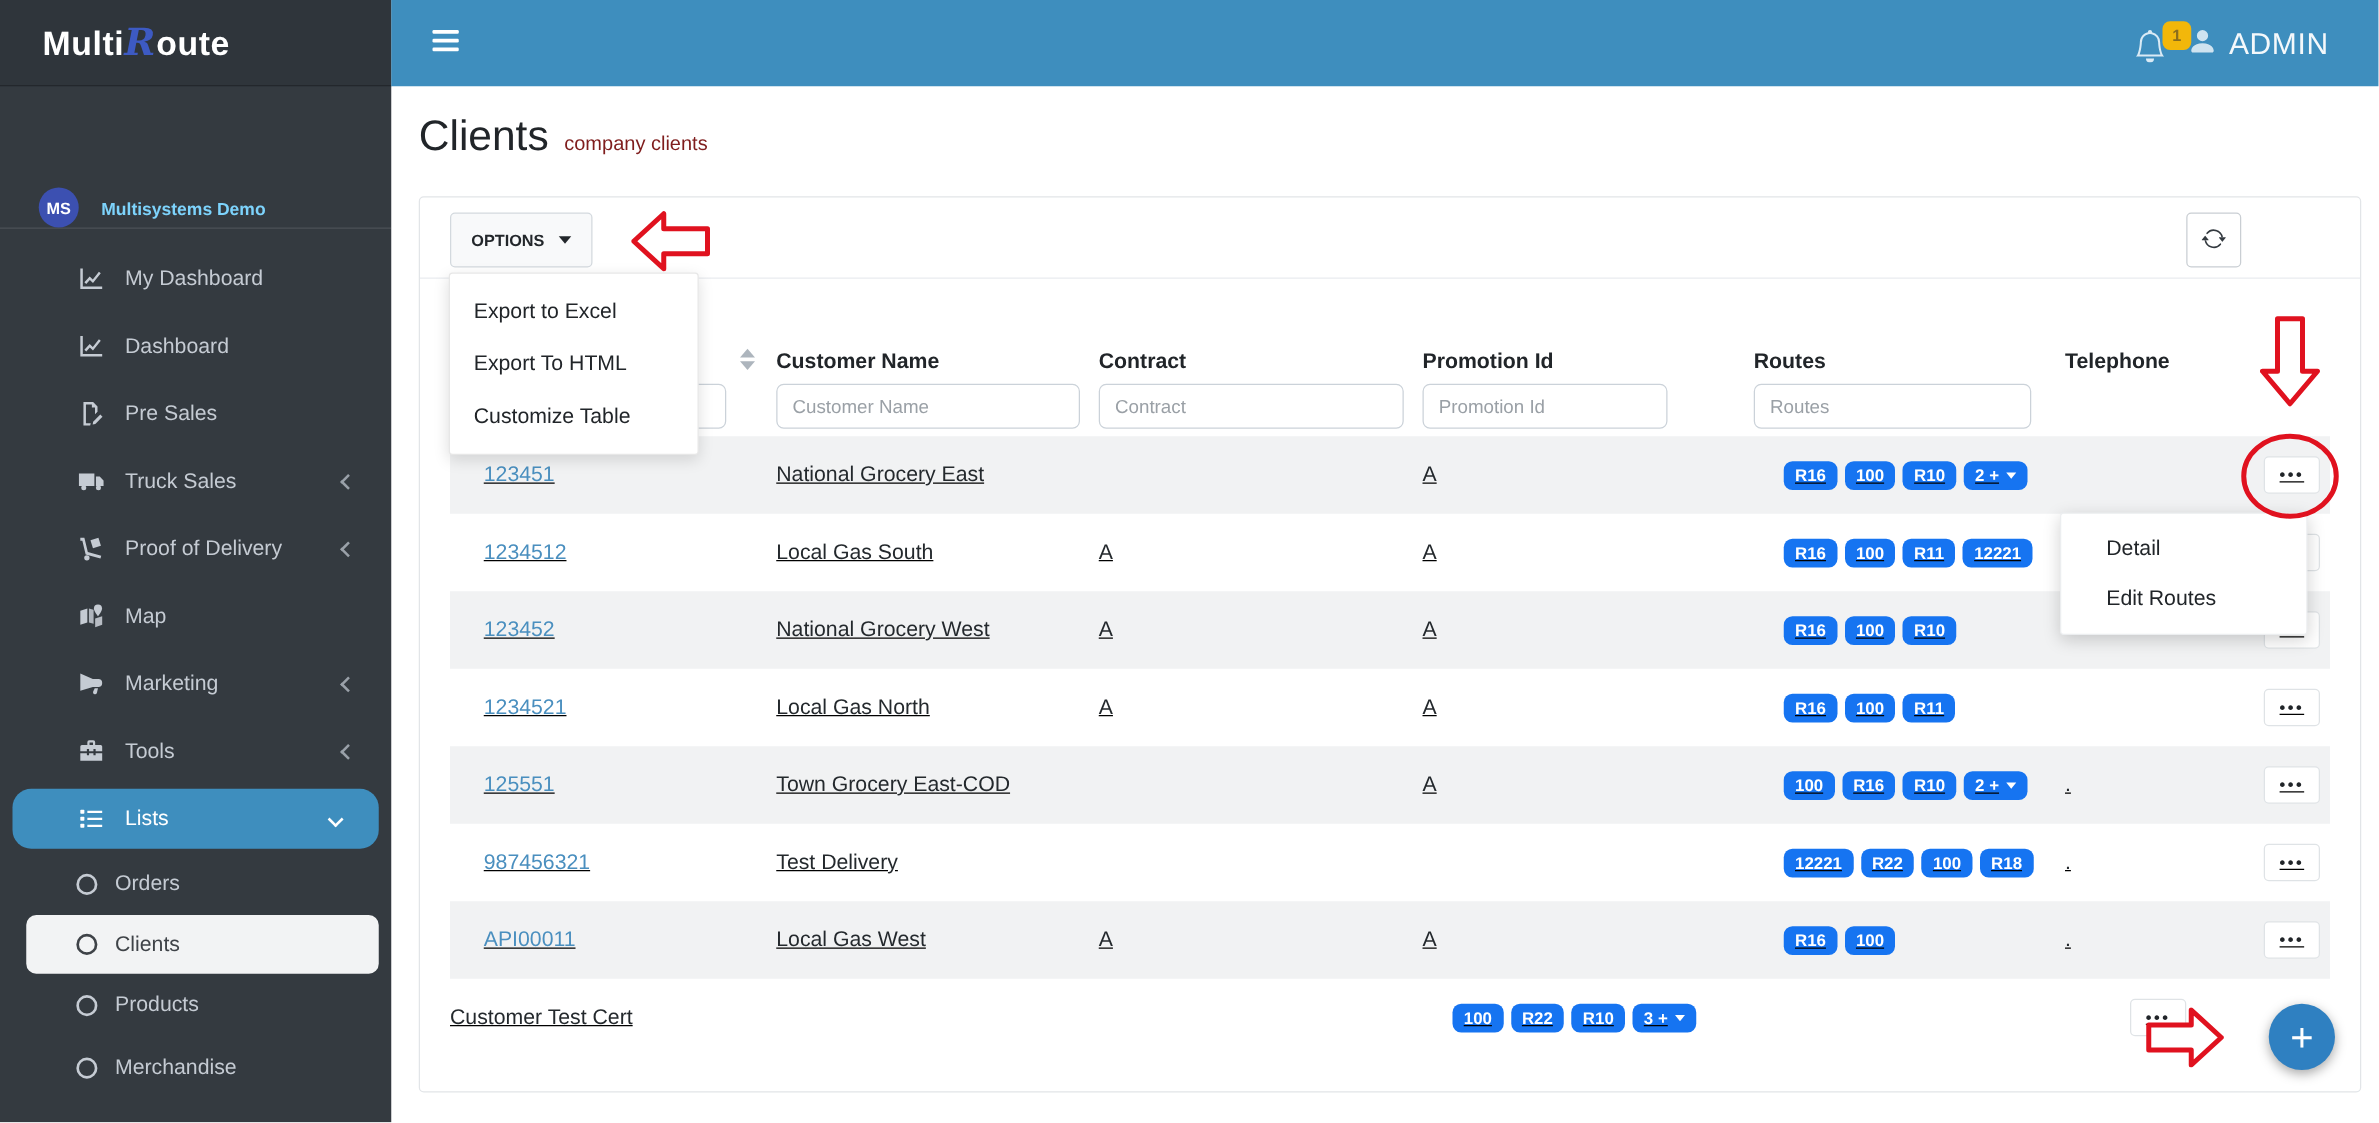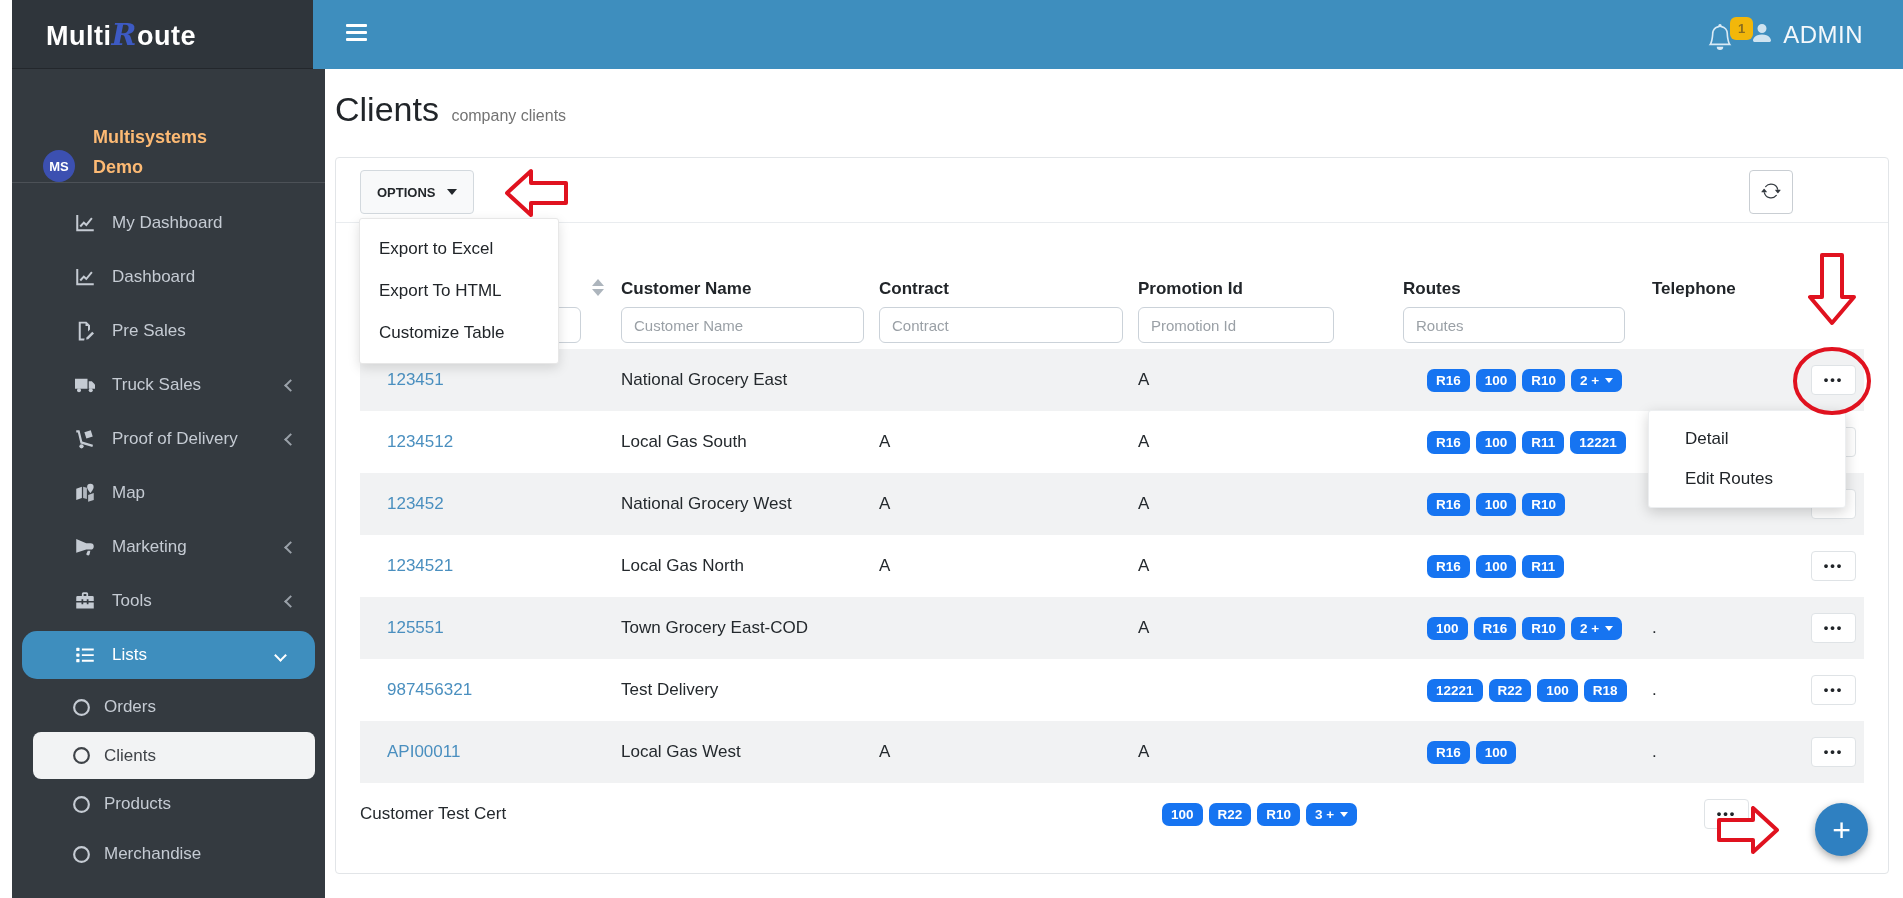--- a/index.html
+++ b/index.html
@@ -6,27 +6,27 @@
     --topbar_blue:#3E8EBE; --sidebar_dark:#343A40; --logo_dark:#2F353B;
     --badge_blue:#1674F1; --fab_blue:#2F80C1; --annotation_red:#E0121F;
     --link_blue:#4A8FBF; --brand_accent:#3D5AC3; --notification_yellow:#F2B70A;
     --stripe:#F1F2F3; --text_dark:#212529; --side_text:#C5CBD3;
   }
   *{box-sizing:border-box; margin:0; padding:0;}
   body{font-family:"Liberation Sans","DejaVu Sans",sans-serif;}
   .page{position:relative; width:1903px; height:898px; overflow:hidden; background:#fff;}
 
   
-  .sidebar{position:absolute; left:12px; top:0; width:313px; height:898px; background:var(--sidebar_dark); z-index:10;}
+  .sidebar{position:absolute; left:0; top:0; width:313px; height:898px; background:var(--sidebar_dark); z-index:10;}
   .logo-block{height:69px; background:var(--logo_dark); display:flex; align-items:center; padding-left:34px; border-bottom:1px solid rgba(0,0,0,.25);}
   .brand{font-size:27px; font-weight:bold; color:#fff; letter-spacing:.5px;}
   .brand .accent{font-family:"DejaVu Serif","Liberation Serif",serif; font-style:italic; color:var(--brand_accent); font-size:30px;}
   .workspace{display:flex; align-items:flex-end; padding:22px 0 0 31px; height:113px;}
   .avatar{width:32px; height:32px; border-radius:50%; background:#3C50B1; color:#fff; font-size:13px; font-weight:bold; display:flex; align-items:center; justify-content:center; flex:0 0 32px;}
-  .ws-name{color:#fdba74; font-size:18px; font-weight:bold; line-height:30px; padding-left:18px; width:170px;}
+  .ws-name{color:#7dd3fc; font-size:14px; font-weight:bold; line-height:30px; padding-left:18px; width:170px;}
   .side-divider{border-top:1px solid rgba(255,255,255,.12); margin:0;}
   .nav{position:absolute; top:196px; left:0; right:0;}
   .nav-item{position:relative; height:54px; display:flex; align-items:center; color:var(--side_text); cursor:pointer;padding-left:26px;}
   .nav-item .ico{width:26px; margin-left:34px; display:flex; justify-content:center;}
   .nav-item .lbl{font-size:17px; padding-left:14px;}
   .nav-item.active{background:var(--topbar_blue); color:#fff; margin:3px 10px; height:48px; border-radius:15px;}
   .nav-item.active .ico{margin-left:24px;}
   .chev{width:9px; height:9px; border-left:2px solid #9AA1A9; border-bottom:2px solid #9AA1A9; position:absolute; right:30px;}
   .chev.left{transform:rotate(45deg);}
   .chev.down{transform:rotate(-45deg); border-color:#fff;}
@@ -42,21 +42,21 @@
   .bell-wrap{position:absolute; right:150px; top:17px; width:46px; height:40px; cursor:pointer;}
   .bell-wrap svg{color:#D9EAF5;}
   .notif-badge{position:absolute; right:0; top:0; min-width:23px; height:23px; background:var(--notification_yellow); border-radius:6px; color:#8A6D1D; font-size:13px; display:flex; align-items:center; justify-content:center; font-weight:bold;}
   .user-wrap{position:absolute; right:40px; top:21px; display:flex; align-items:center; cursor:pointer;}
   .user-wrap svg{color:#CFE3F0;}
   .user-label{color:#F4F8FB; font-size:24px; margin-left:9px; letter-spacing:.5px;}
 
   
   .page-head{position:absolute; left:335px; top:90px;}
   .page-title{display:inline; font-size:34px; font-weight:500; color:#212529;}
-  .page-sub{display:inline; font-size:16px; color:#737373; margin-left:8px;}
+  .page-sub{display:inline; font-size:16px; color:#7f1d1d; margin-left:8px;}
 
   
   .card{position:absolute; left:335px; top:157px; width:1554px; height:717px; background:#fff; border:1px solid #E2E5E8; border-radius:4px;}
   .options-btn{position:absolute; left:24px; top:12px; height:44px; padding:0 16px; background:#F8F9FA; border:1px solid #D3D9DE; border-radius:4px; display:flex; align-items:center; font-size:13px; color:#23272B; cursor:pointer;font-weight:bold;}
   .caret-down{width:0; height:0; border-left:5px solid transparent; border-right:5px solid transparent; border-top:6px solid #23272B; margin-left:11px;}
   .refresh-btn{position:absolute; right:95px; top:12px; width:44px; height:44px; background:#fff; border:1px solid #C9CED3; border-radius:4px; display:flex; align-items:center; justify-content:center; color:#343A40; cursor:pointer;}
   .card-divider{position:absolute; left:0; right:0; top:64px; border-top:1px solid #E9ECEF;}
 
   
   .tbl{position:absolute; left:24px; right:24px; top:113px;}
@@ -65,21 +65,21 @@
   .hdr .cell{display:flex; align-items:center; font-size:17px; font-weight:bold; color:var(--text_dark); position:relative;}
   .cell.c1{padding-left:27px;}
   .sort-ico{position:absolute; right:17px; top:8px; display:flex; flex-direction:column; line-height:0;}
   .sort-ico i{width:0; height:0; border-left:6px solid transparent; border-right:6px solid transparent; display:block;}
   .sort-ico .up{border-bottom:7px solid #ADB5BD; margin-bottom:3px;}
   .sort-ico .dn{border-top:7px solid #ADB5BD;}
   .filters{height:42px;}
   .filters .cell{display:flex; align-items:flex-start;}
   .filters input{height:36px; border:1px solid #CBD2D9; border-radius:6px; padding:0 12px; font-size:15px; color:#333; font-family:inherit; outline:none;}
   .filters input::placeholder{color:#9AA0A6;}
-  .t-row{height:62px;}
+  .t-row{height:62px;text-decoration:underline;}
   .t-row .cell{display:flex; align-items:center; font-size:17px; color:#24292D;}
   .t-row.striped{background:var(--stripe);}
   .num-link{color:var(--link_blue); text-decoration:none; cursor:pointer;}
   .badges{display:flex; gap:6px; flex-wrap:nowrap;margin-left:24px;}
   .badge{background:var(--badge_blue); color:#fff; font-size:13.5px; font-weight:bold; padding:4px 9px; border-radius:7px; display:flex; align-items:center; cursor:default;}
   .badge.more{cursor:pointer;}
   .badge .bcaret{width:0; height:0; border-left:4px solid transparent; border-right:4px solid transparent; border-top:5px solid #fff; margin-left:6px;}
   .dots-btn{width:45px; height:30px; background:#fff; border:1px solid #DFE3E6; border-radius:4px; color:#212529; font-size:13px; letter-spacing:2px; line-height:10px; cursor:pointer; font-weight:bold;}
 
   

